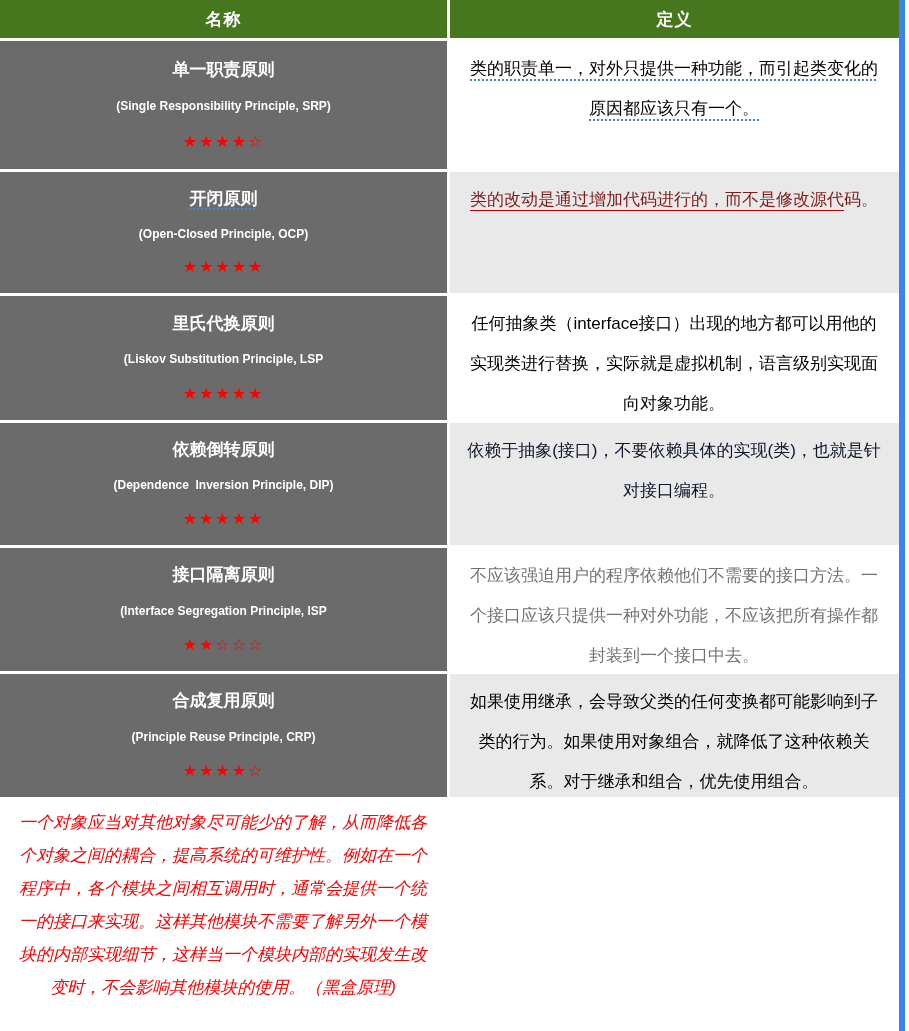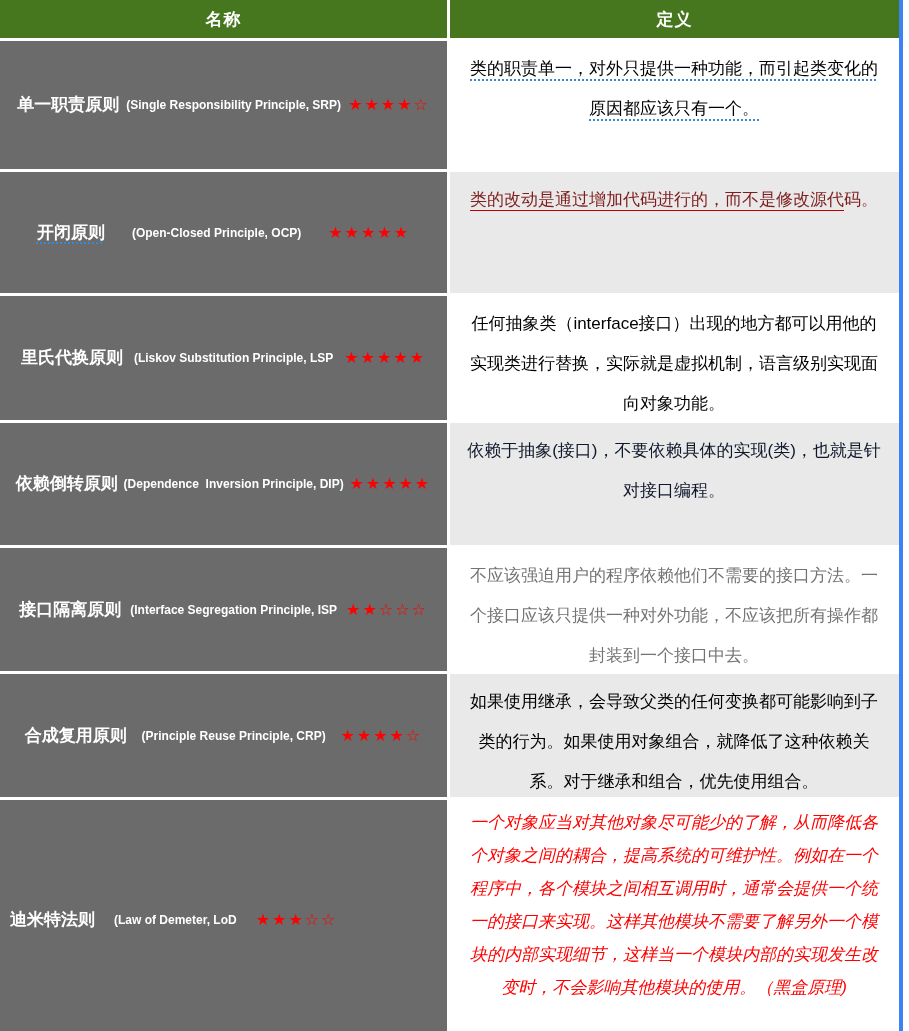--- a/index.html
+++ b/index.html
@@ -11,40 +11,40 @@
     font-family: "Liberation Sans", "DejaVu Sans", sans-serif;
     overflow: hidden;
   }
   .tbl {
     display: grid;
     grid-template-columns: 447px 449px;
     grid-template-rows: 38px 128px 121px 124px 122px 123px 123px 231px;
     gap: 3px;
     width: 899px;
     background: #ffffff;
-    border-right: 4px solid #3b82f6;
+    border-right: 6px solid #3b82f6;
   }
   .cell { overflow: hidden; box-sizing: border-box; }
   .hcell {
     background: #46761E;
     color: #ffffff;
     font-weight: bold;
     font-size: 17px;
     display: flex;
     align-items: center;
     justify-content: center;
     letter-spacing: 1px;
   }
   .name-cell {
     background: #6B6B6B;
     color: #ffffff;
     font-weight: bold;
     text-align: right;
     display: flex;
-    flex-direction: row;
+    flex-direction: column;
     justify-content: space-evenly;
     align-items: center;
     padding: 4px 10px;
   }
   .name-cell.top {
     justify-content: flex-start;
     padding-top: 12px;
     gap: 19px;
   }
   .p-title { font-size: 17px; line-height: 24px; }
@@ -125,20 +125,15 @@
   </div>
   <div class="cell def-cell" style="color: #737373;"><span>不应该强迫用户的程序依赖他们不需要的接口方法。一个接口应该只提供一种对外功能，不应该把所有操作都封装到一个接口中去。</span></div>
 
   <div class="cell name-cell">
     <div class="p-title">合成复用原则</div>
     <div class="p-sub">(Principle Reuse Principle, CRP)</div>
     <div class="p-stars">★★★★☆</div>
   </div>
   <div class="cell def-cell shade" style="color: rgb(0, 0, 0);"><span>如果使用继承，会导致父类的任何变换都可能影响到子类的行为。如果使用对象组合，就降低了这种依赖关系。对于继承和组合，优先使用组合。</span></div>
 
-  <div class="cell name-cell top">
-    <div class="p-title">迪米特法则</div>
-    <div class="p-sub">(Law of Demeter, LoD</div>
-    <div class="p-stars">★★★☆☆</div>
-  </div>
   <div class="cell def-cell compact" style="color: rgb(255, 0, 0); font-style: italic;"><span>一个对象应当对其他对象尽可能少的了解，从而降低各个对象之间的耦合，提高系统的可维护性。例如在一个程序中，各个模块之间相互调用时，通常会提供一个统一的接口来实现。这样其他模块不需要了解另外一个模块的内部实现细节，这样当一个模块内部的实现发生改变时，不会影响其他模块的使用。（黑盒原理)</span></div>
 
 </div>
 
 </body></html>

